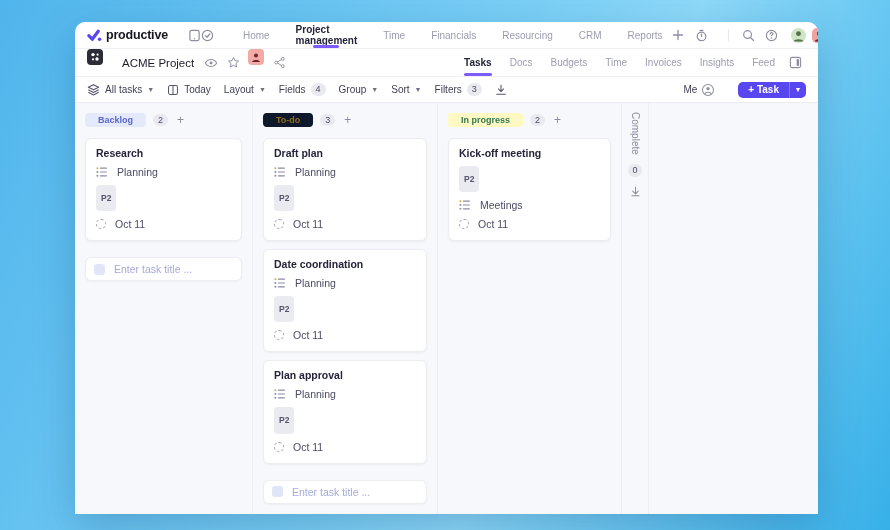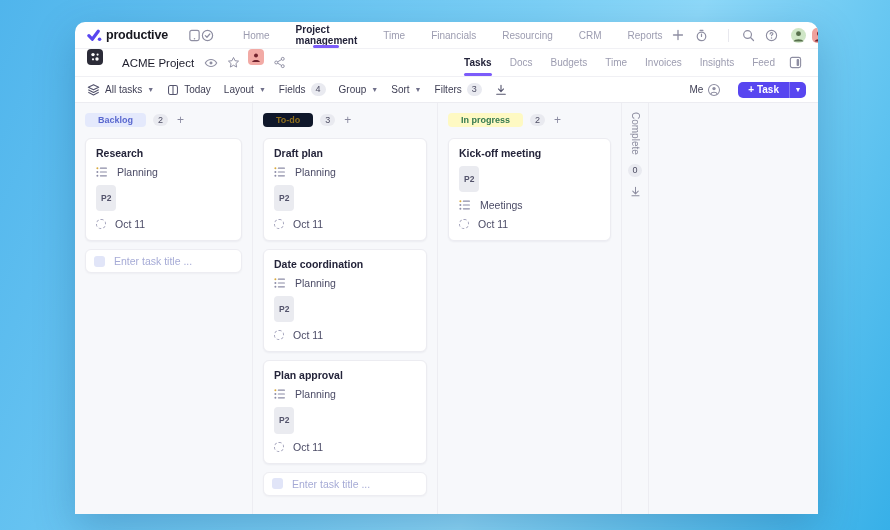--- a/index.html
+++ b/index.html
@@ -35,42 +35,42 @@
   .tab{position:relative;font-size:10px;color:#9c9cb0;padding:0 9px;height:100%;display:flex;align-items:center;cursor:pointer}
   .tab.active{color:#23233a;font-weight:700}
   .tab.active::after{content:"";position:absolute;left:9px;right:9px;bottom:0;height:3px;border-radius:2px;background:#7c5cfa}
 
   
   .toolbar{flex:0 0 26px;display:flex;align-items:center;padding:0 12px;border-bottom:1px solid #ececf1;font-size:10px;color:#3e3e54}
   .tool{display:flex;align-items:center;gap:5px;margin-right:13px;cursor:pointer}
   .tool .lbl{font-weight:400}
   .caret{font-size:7px;color:#70708a}
   .cnt{background:#e9eaf0;border-radius:8px;padding:1px 5px;font-size:9px;color:#4c4c62;line-height:1.2}
-  .tool-right{margin-left:auto;display:flex;align-items:center;gap:17px}
+  .tool-right{margin-left:auto;display:flex;align-items:center;gap:23px}
   .me{display:flex;align-items:center;gap:4px;color:#3e3e54;cursor:pointer}
   .searchbox{width:108px;height:19px;border:1px solid #e5e5ec;border-radius:10px;display:flex;align-items:center;gap:5px;padding:0 8px;background:#fff}
   .searchbox input{border:none;outline:none;width:70px;font-size:10px;color:#55556b;font-family:"Liberation Sans",sans-serif;background:transparent}
   .searchbox input::placeholder{color:#a9a9bc}
   .task-btn{display:flex;align-items:center;height:16px;border-radius:5px;overflow:hidden;background:#5846f0;color:#fff;cursor:pointer}
   .task-btn .main{padding:0 10px;font-size:10px;font-weight:700}
   .task-btn .sep{width:1px;height:20px;background:rgba(255,255,255,.28)}
   .task-btn .dd{width:16px;text-align:center;font-size:7px}
 
   
   .board{flex:1;display:flex;background:#f7f8fb;overflow:hidden}
   .col{border-right:1px solid #ededf2;padding:7px 10px 0;flex:0 0 auto}
   .col-head{display:flex;align-items:center;gap:7px;height:20px;margin-bottom:1px}
   .status-pill{font-size:9px;font-weight:700;padding:2px 13px;border-radius:4px;line-height:1.2}
   .col-plus{color:#8a8aa0;font-size:12px;line-height:1;cursor:pointer;margin-left:2px}
   .card{background:#fff;border:1px solid #ececf1;border-radius:6px;box-shadow:0 1px 2px rgba(25,25,60,.05);padding:8px 10px 10px;margin-top:8px;cursor:pointer}
   .card-title{font-size:10.5px;font-weight:700;color:#24243a}
   .frow{display:flex;align-items:center;gap:9px;margin-top:7px;font-size:10.5px;color:#4b4b66}
   .p2{display:inline-block;background:#eaebf0;color:#53536b;font-size:8.5px;font-weight:700;padding:8px 5px;border-radius:4px;margin-top:7px;line-height:1.2}
   .dcirc{width:10px;height:10px;border:1.2px dashed #9f9fb8;border-radius:50%;flex:0 0 auto}
-  .add{margin-top:8px;height:24px;background:#fff;border:1px solid #ededf2;border-radius:6px;display:flex;align-items:center;gap:9px;padding:0 8px;box-shadow:0 1px 2px rgba(25,25,60,.04);cursor:text}
+  .add{margin-top:16px;height:24px;background:#fff;border:1px solid #ededf2;border-radius:6px;display:flex;align-items:center;gap:9px;padding:0 8px;box-shadow:0 1px 2px rgba(25,25,60,.04);cursor:text}
   .add .cb{width:11px;height:11px;border-radius:3px;background:#e1e5f8;flex:0 0 auto}
   .add .ph{font-size:10.5px;color:#a6abd6}
   .ccol{flex:0 0 27px;border-right:1px solid #ededf2;display:flex;flex-direction:column;align-items:center;padding-top:9px;gap:9px}
   .vlabel{writing-mode:vertical-rl;font-size:10px;color:#8c8c9f}
   .ccol .cnt{padding:1px 4px}
   .expand{transform:rotate(90deg);color:#8c8c9f;display:flex}
   .filler{flex:1}
   svg{display:block}
 </style>
 </head>

